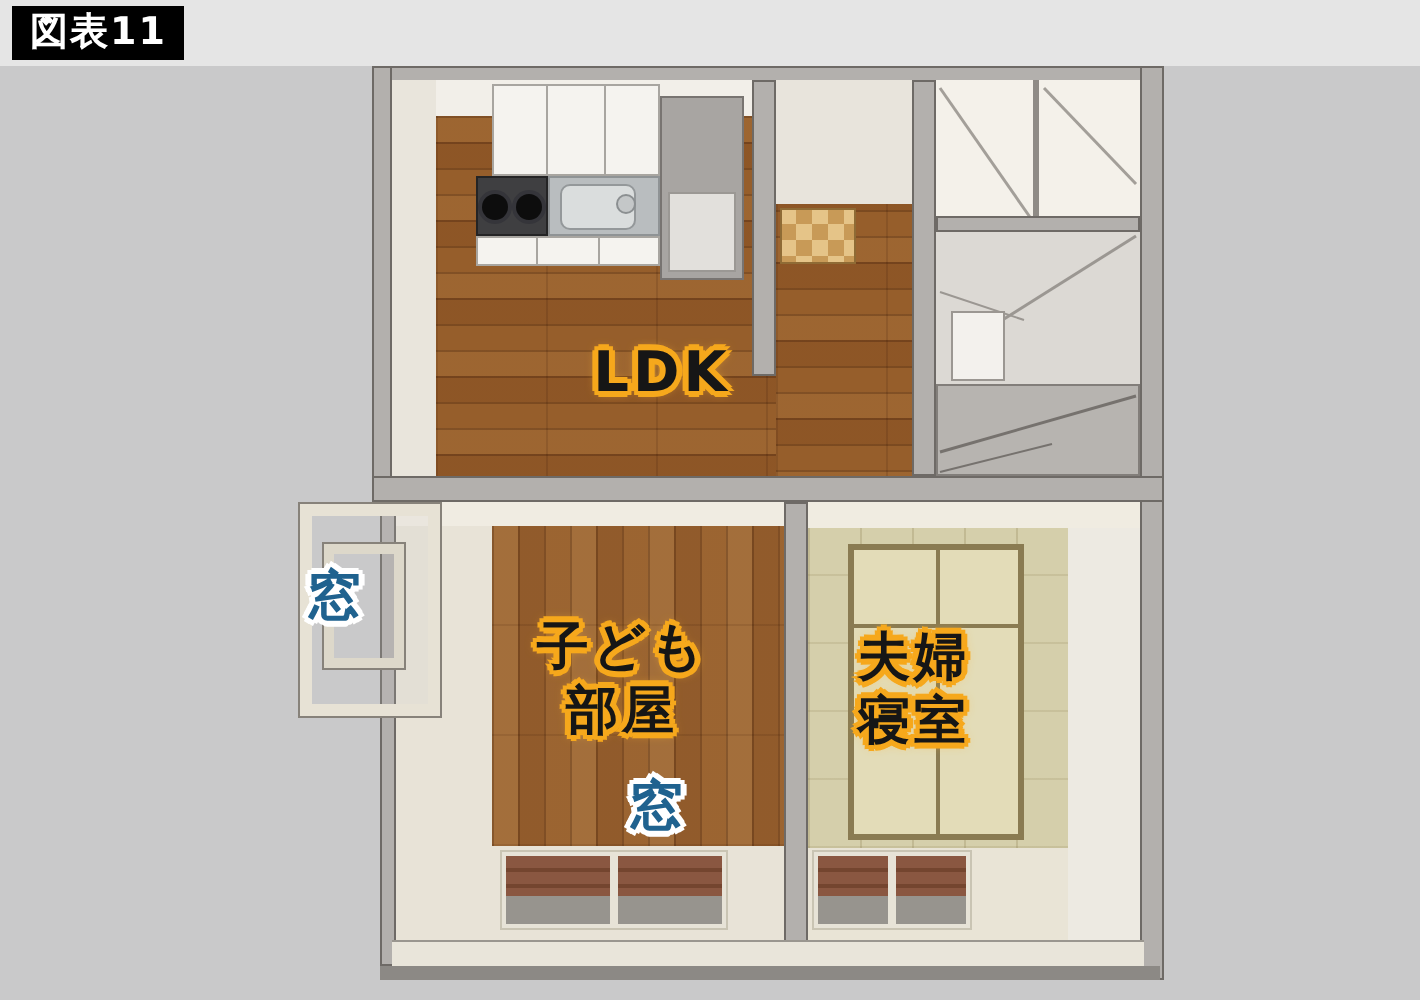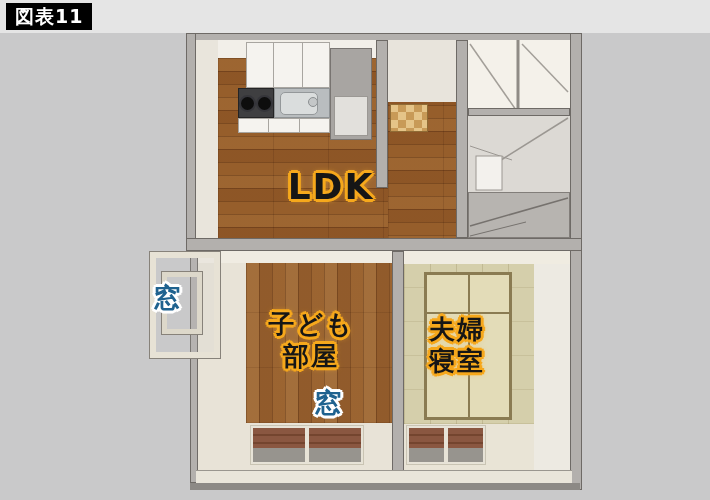--- a/index.html
+++ b/index.html
@@ -56,21 +56,21 @@
   
   .closet{background:#e3dcb8;border:3px solid #8a7b52;box-sizing:border-box;}
   .closet .v-rail{position:absolute;left:50%;top:0;bottom:0;width:2px;background:#8a7b52;}
   .closet .h-rail{position:absolute;left:0;right:0;top:26%;height:2px;background:#8a7b52;}
 
   
   .room-label{color:#161616;font-weight:bold;text-align:center;white-space:nowrap;
     transform:translate(-50%,-50%);letter-spacing:2px;
     text-shadow:-2px -2px 0 #f6a81c,2px -2px 0 #f6a81c,-2px 2px 0 #f6a81c,2px 2px 0 #f6a81c,
       -3px 0 0 #f6a81c,3px 0 0 #f6a81c,0 -3px 0 #f6a81c,0 3px 0 #f6a81c,0 0 6px #f9b532;}
-  .room-label.big{font-size:36px;}
+  .room-label.big{font-size:28px;}
   .room-label.two-line{font-size:26px;line-height:32px;}
   .window-label{color:#1f628f;font-weight:bold;font-size:27px;transform:translate(-50%,-50%);
     text-shadow:-2px -2px 0 #fff,2px -2px 0 #fff,-2px 2px 0 #fff,2px 2px 0 #fff,
       -3px 0 0 #fff,3px 0 0 #fff,0 -3px 0 #fff,0 3px 0 #fff;}
 
   svg.lines{position:absolute;left:0;top:0;width:100%;height:100%;}
 </style>
 </head>
 <body>
 

